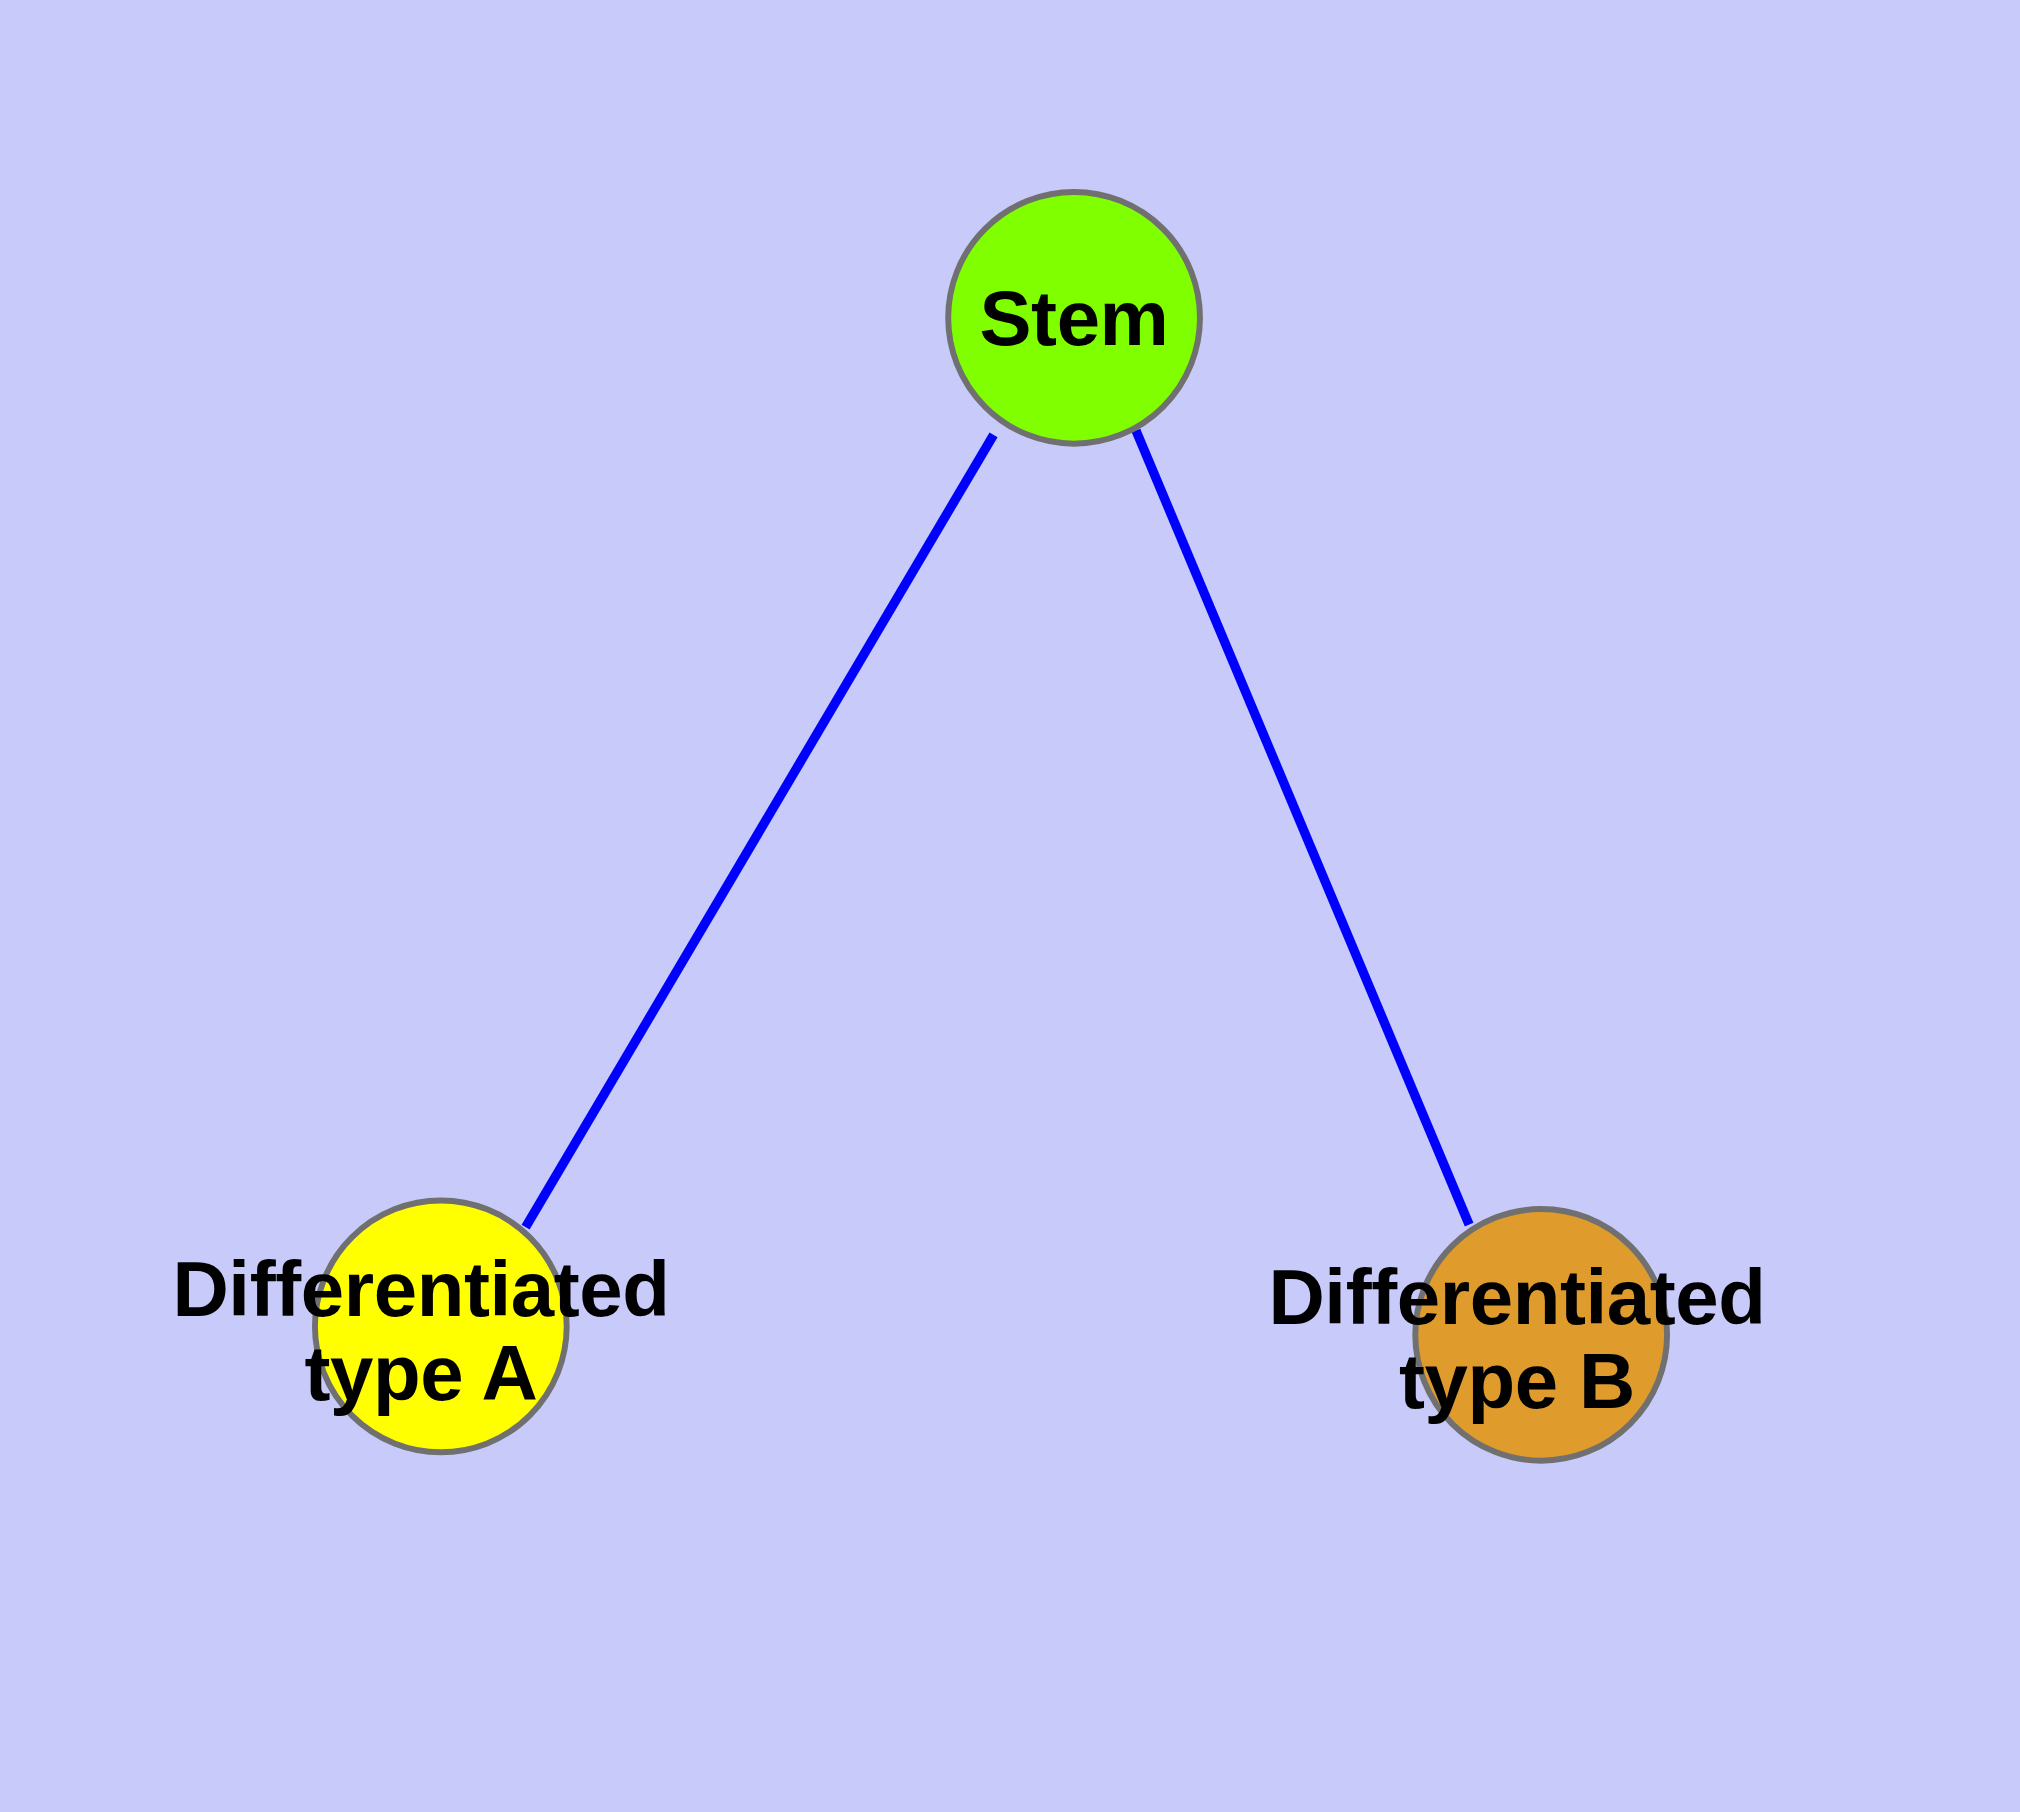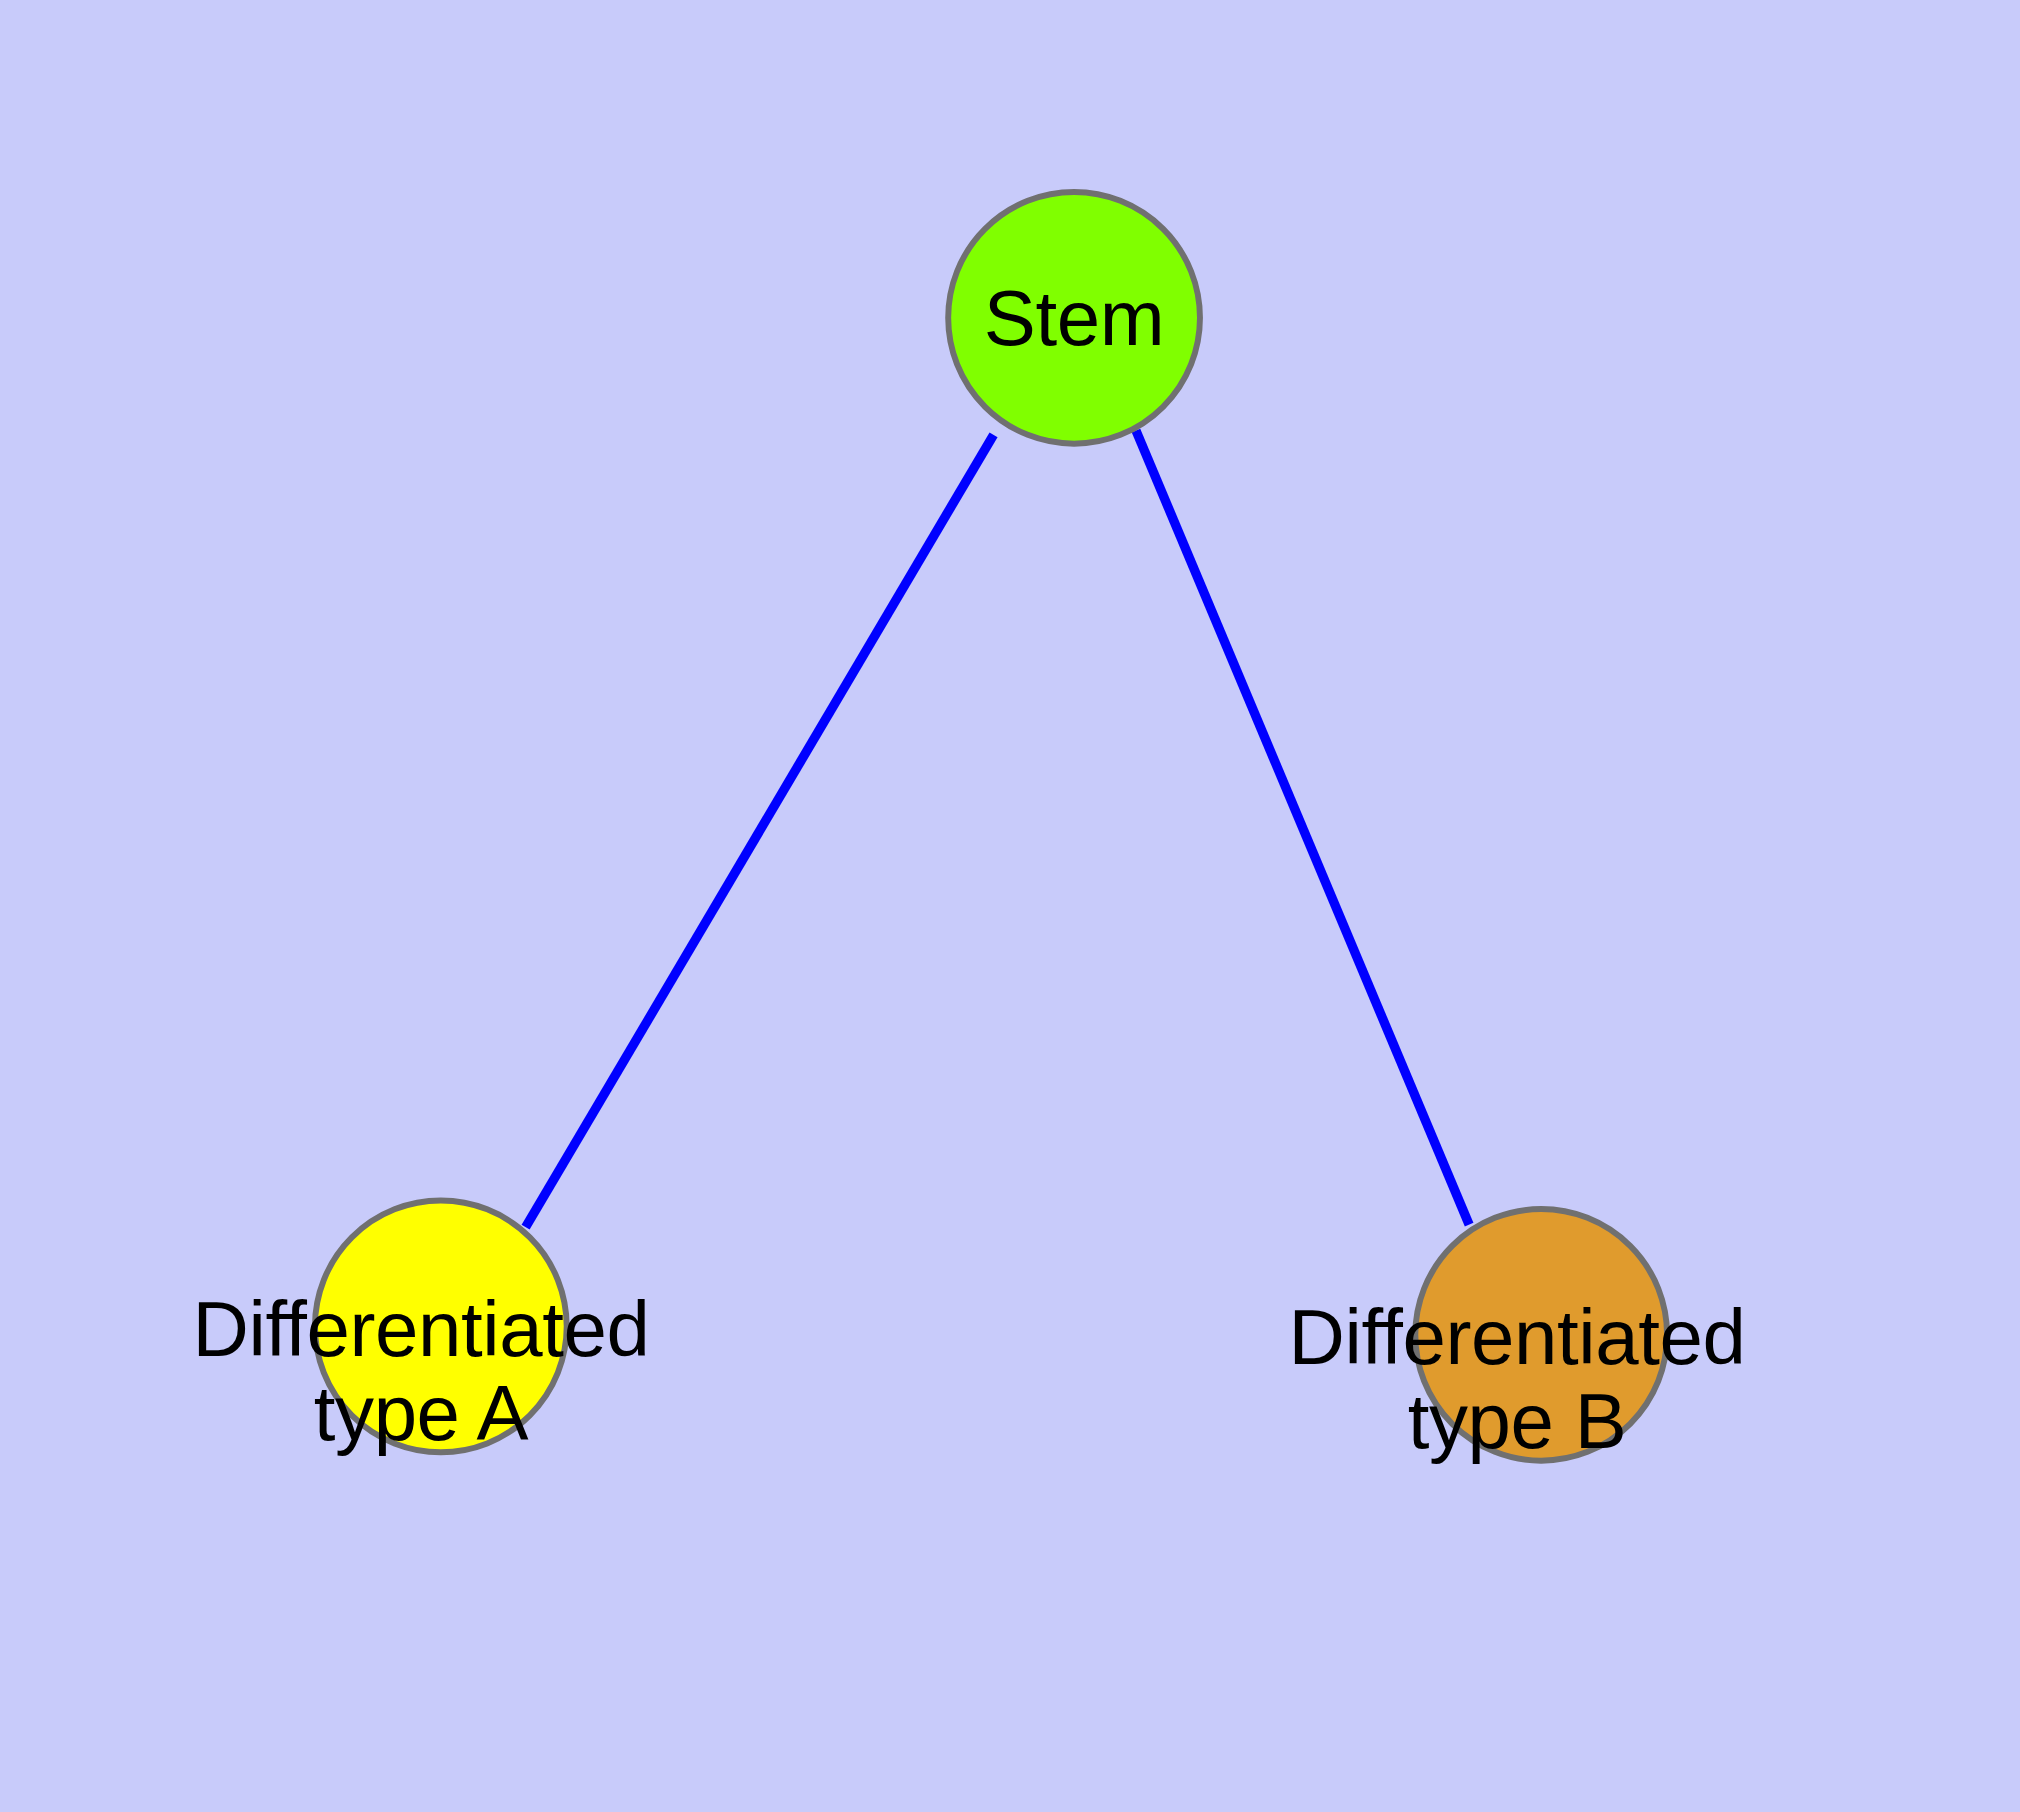--- a/index.html
+++ b/index.html
@@ -24,31 +24,30 @@
   .graph-svg {
     position: absolute;
     left: 0;
     top: 0;
     width: 2021px;
     height: 1812px;
   }
   .node-label {
     position: absolute;
     color: #000000;
-    font-weight: normal;
+    font-weight: bold;
     text-align: center;
     white-space: pre;
     line-height: 1.08;
     letter-spacing: -0.4px;
     pointer-events: none;
     transform: translate(-50%, -50%);
   }
   .node-label.big {
     font-size: 78px;
-    margin-top: 40px;
   }
   .node-label.single {
     font-size: 78px;
   }
 </style>
 </head>
 <body>
 
 <div id="canvas" style="width: 2021px; height: 1812px;">
 

